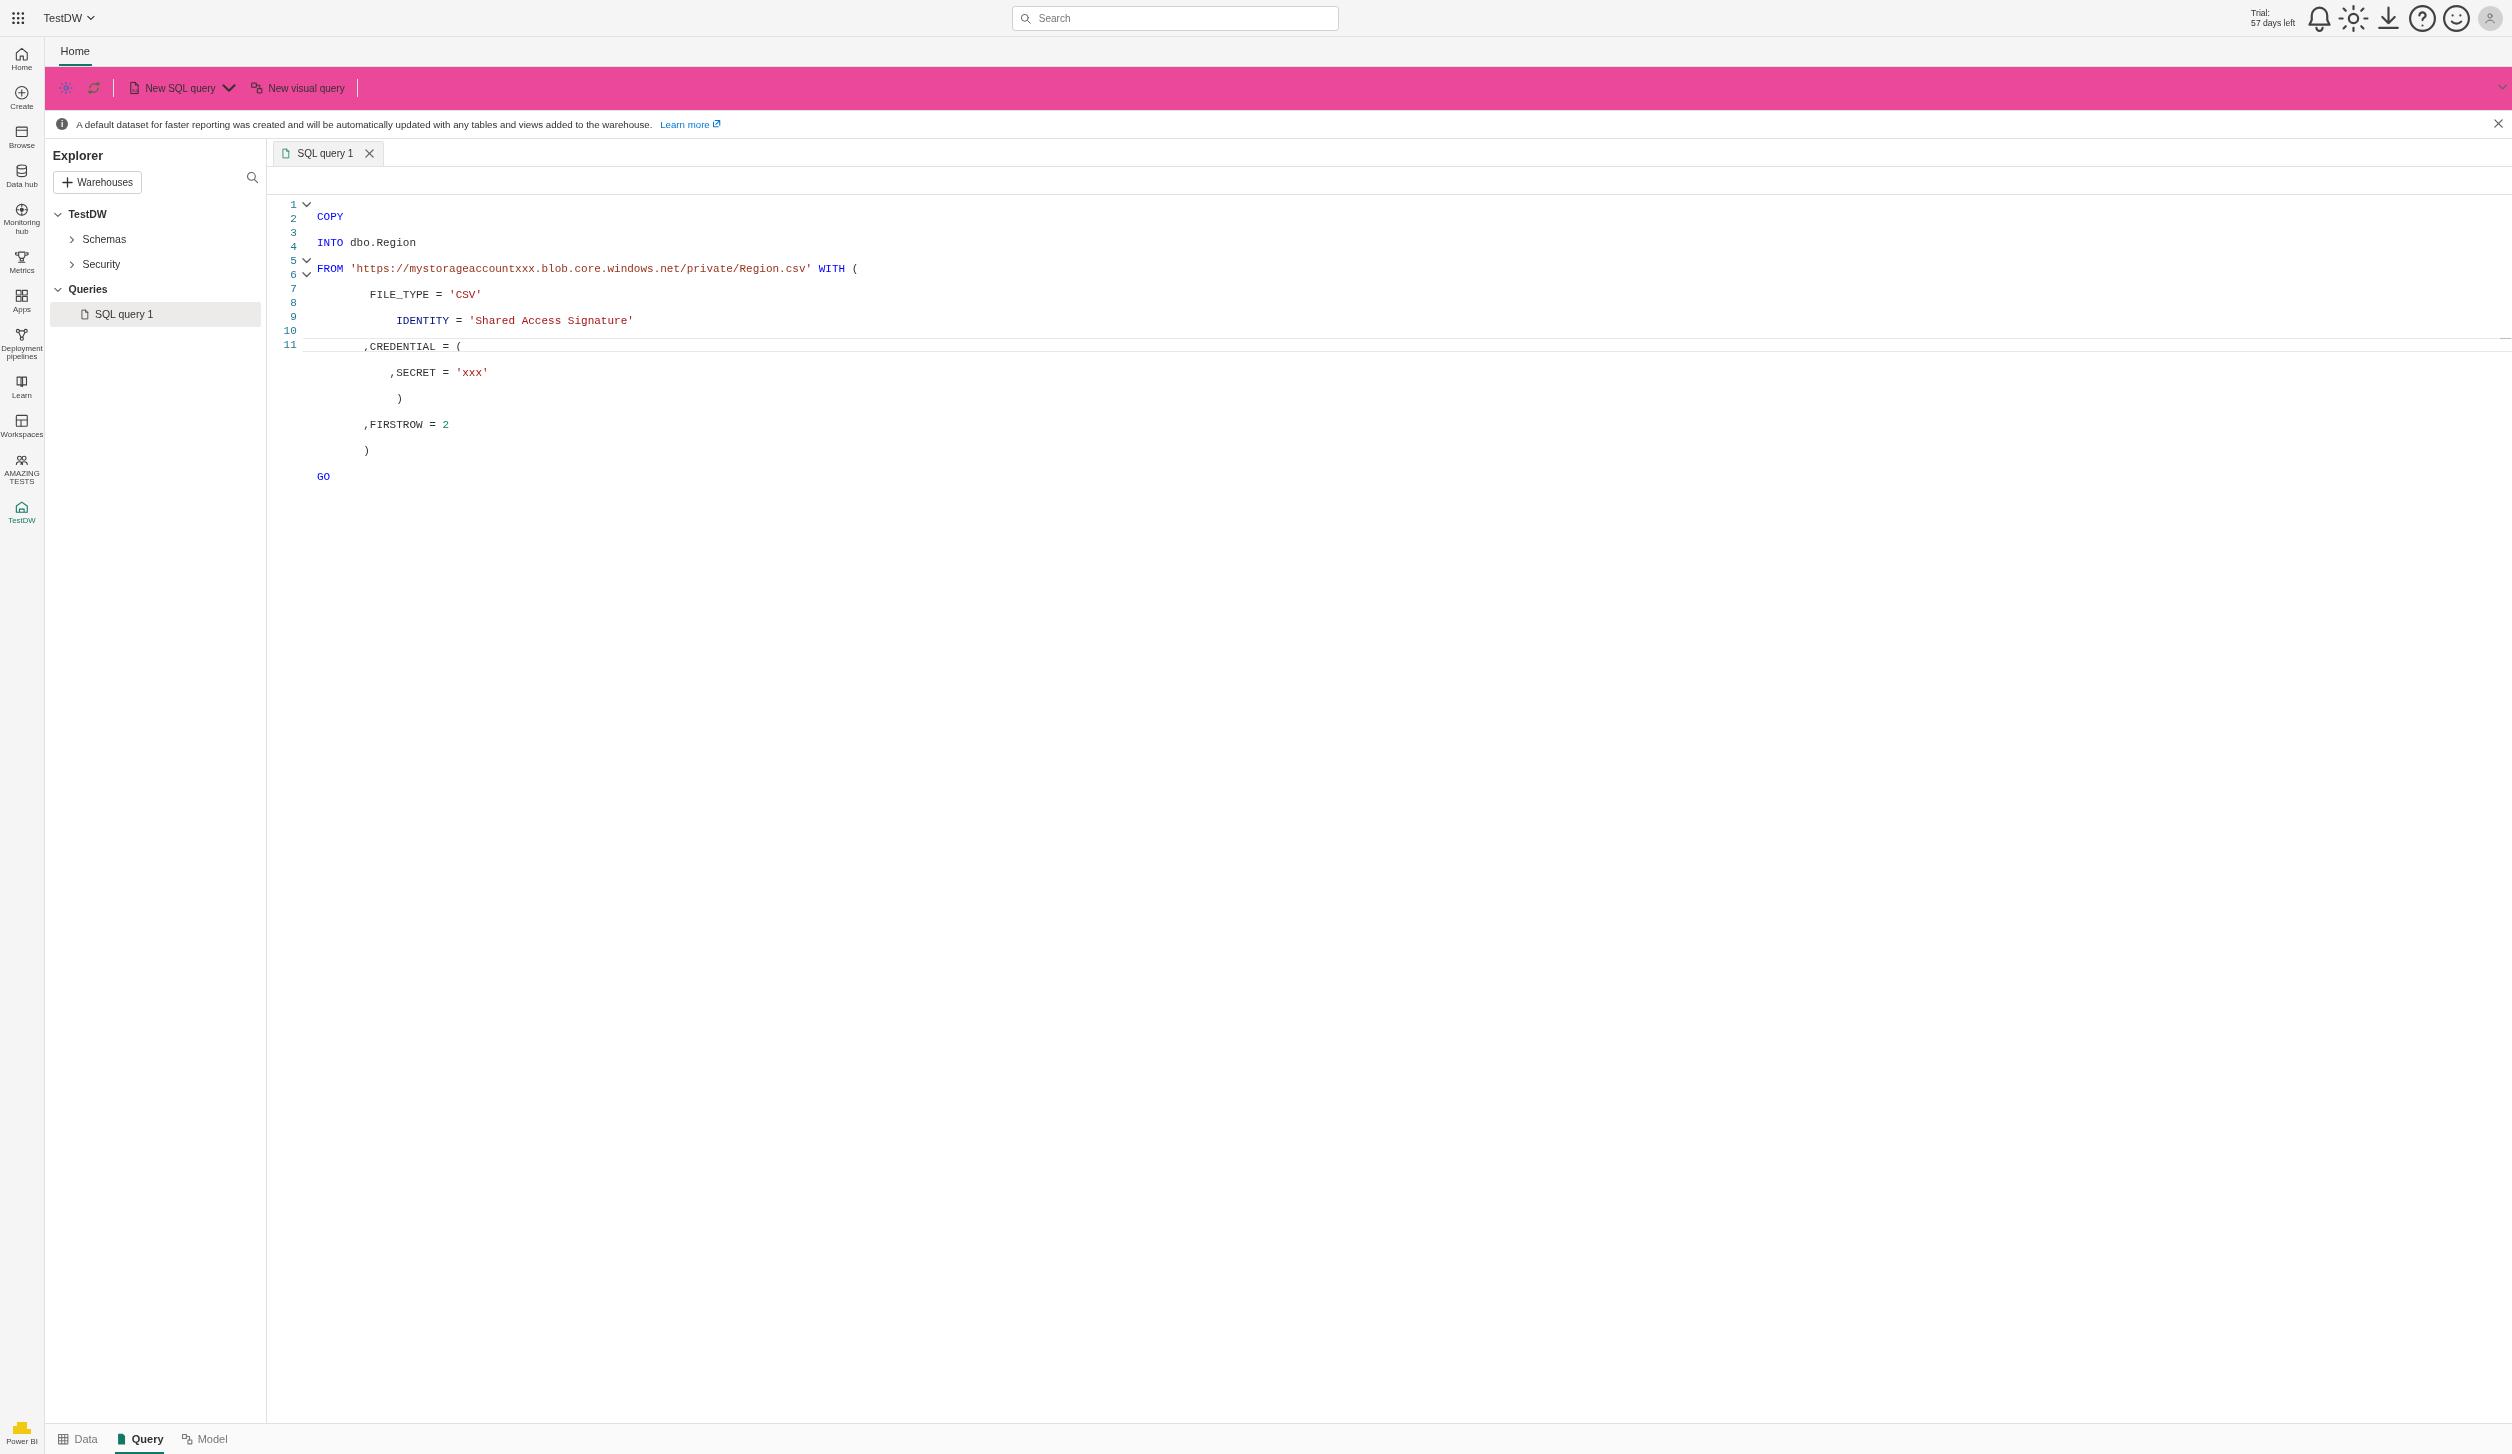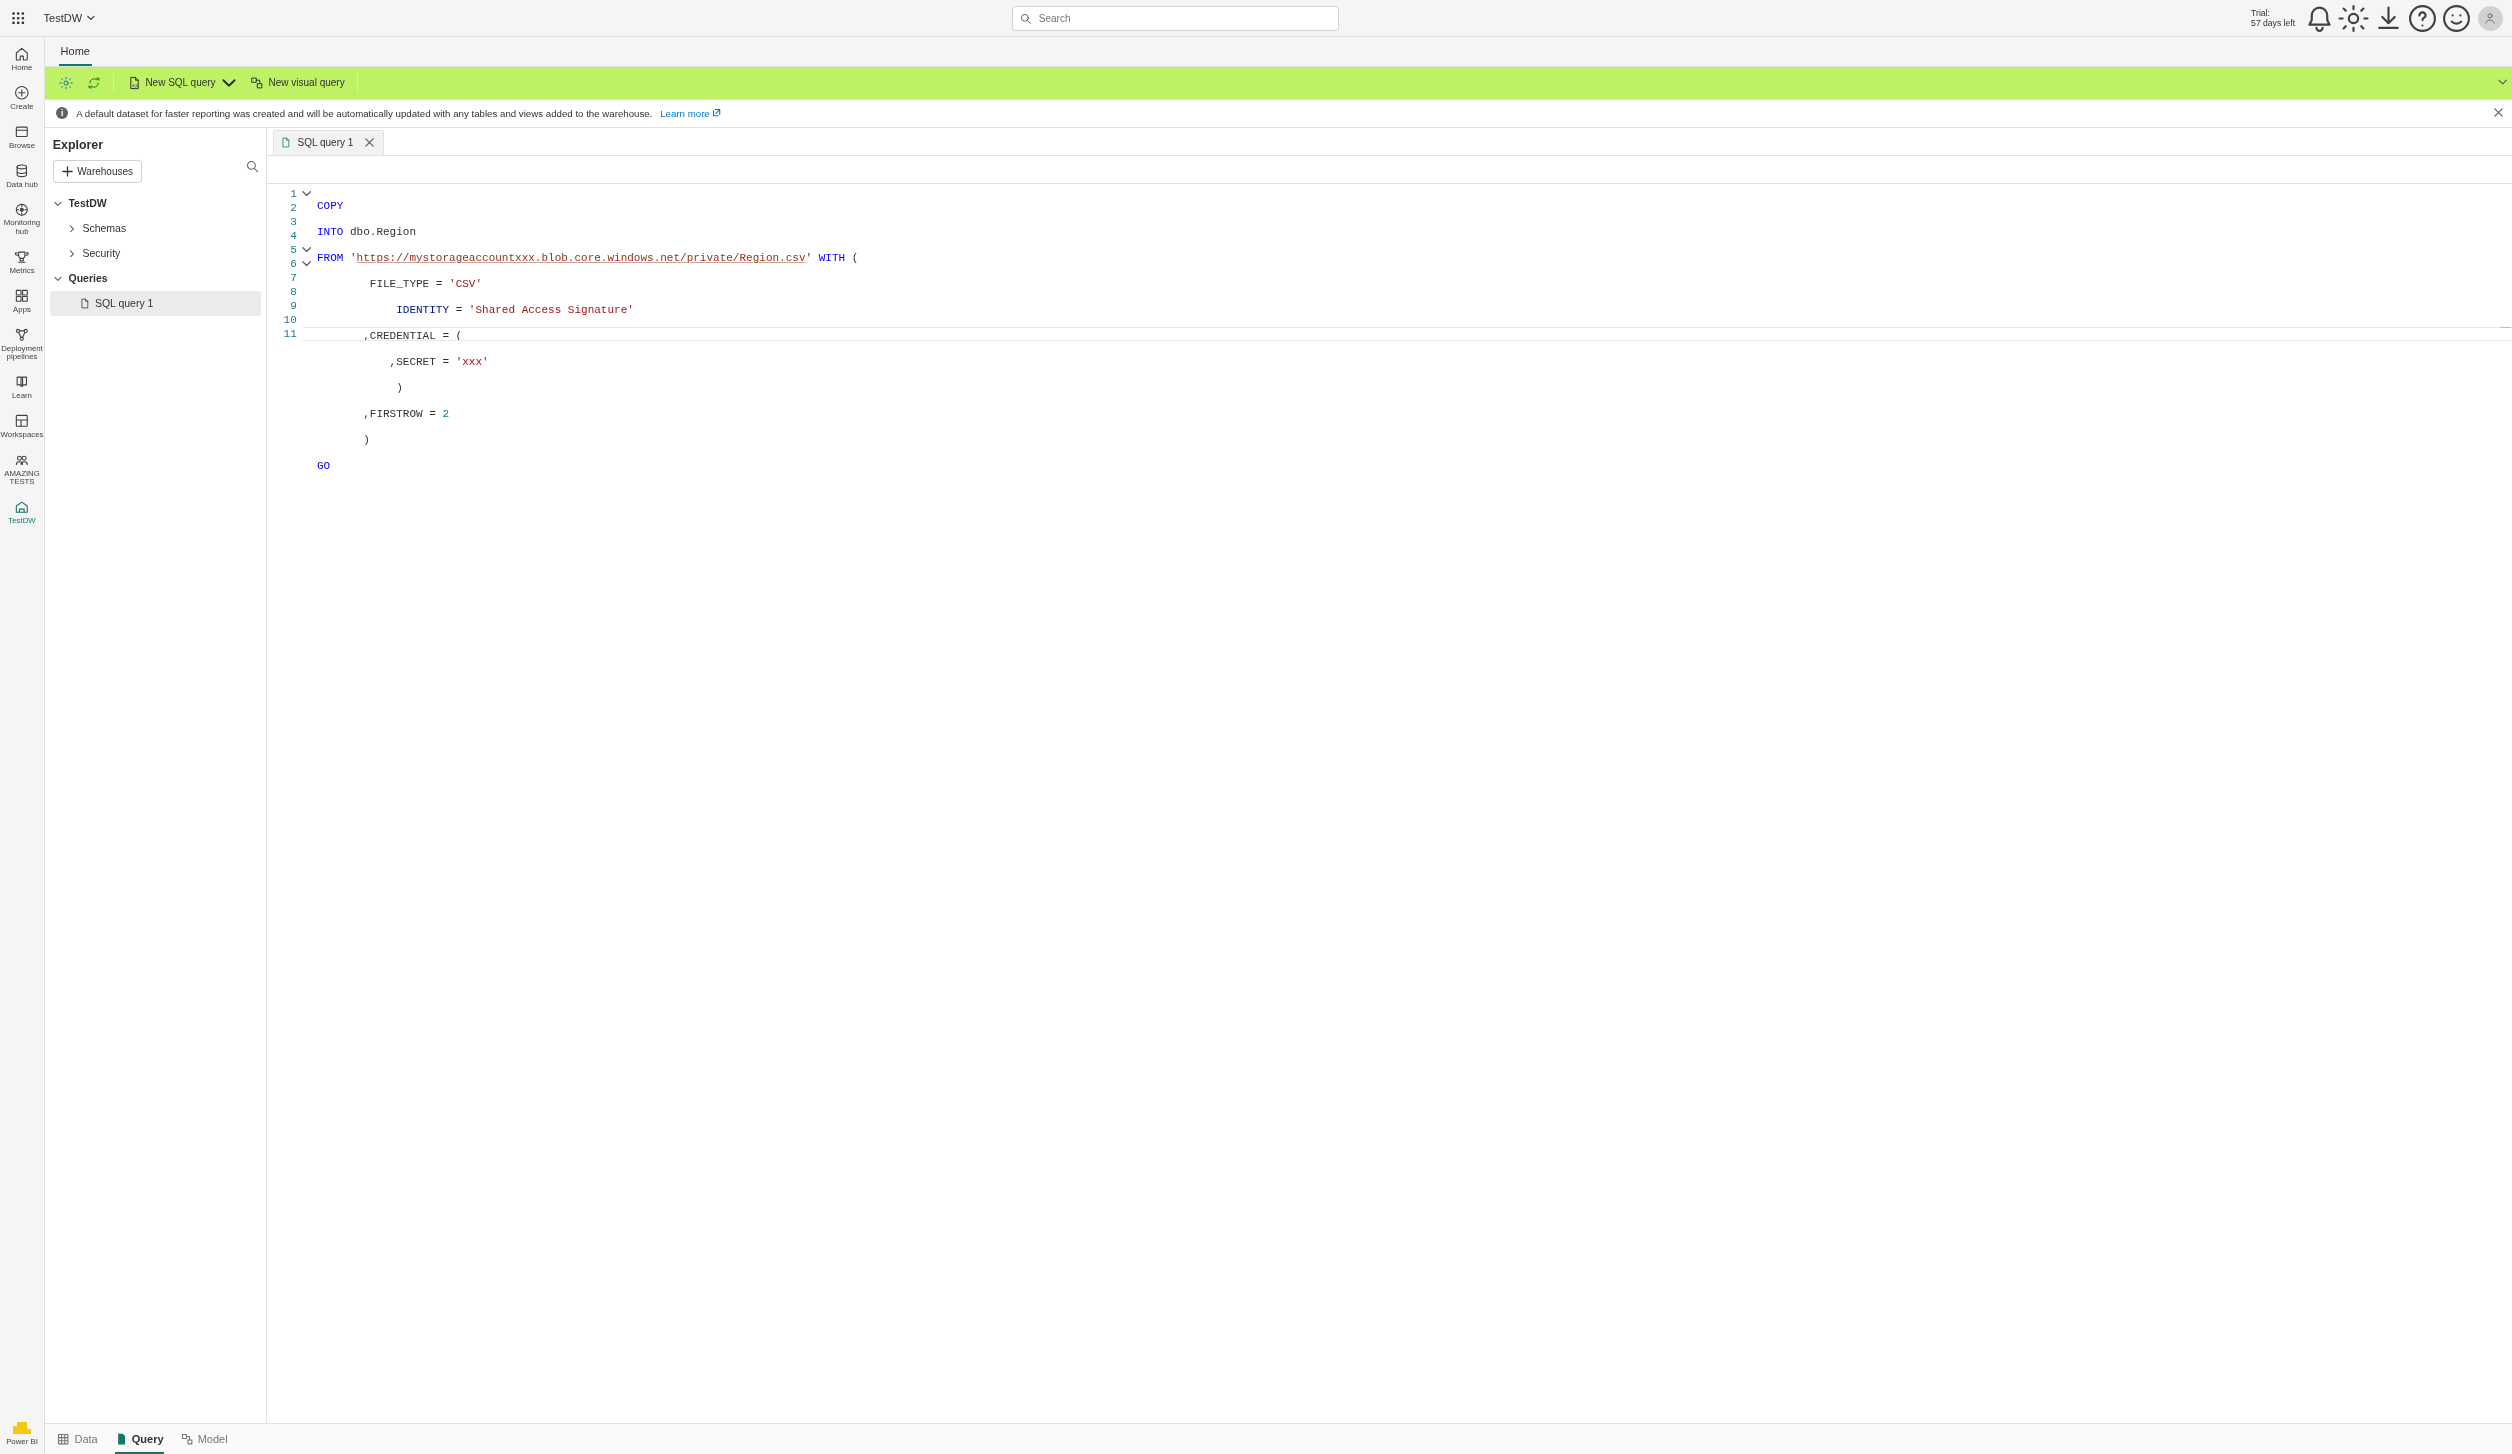--- a/index.html
+++ b/index.html
@@ -48,21 +48,21 @@
   .rail-footer { padding:6.2px 0 7.8px 0; display:flex; flex-direction:column; align-items:center; font-size:7.8px; color:#424242; gap:3.1px; }
   .pbi-logo { width:9.3px; height:12.4px; background:linear-gradient(to bottom,#f2c811 0%, #f2c811 100%); position:relative; }
   .pbi-logo::before { content:""; position:absolute; left:-3.9px; bottom:0; width:3.1px; height:7.8px; background:#f2c811; }
   .pbi-logo::after { content:""; position:absolute; right:-3.9px; bottom:0; width:3.1px; height:4.7px; background:#f2c811; }
 
   
   .main { flex:1; display:flex; flex-direction:column; min-width:0; background:#faf9f8;}
   .ribbon-tabs { height:29.5px; display:flex; align-items:flex-end; padding:0 14px; gap:12.4px; border-bottom:0.8px solid var(--border); background:#f5f5f5;}
   .ribbon-tab { padding:6.2px 1.6px 6.2px 1.6px; font-size:11px; cursor:pointer; border-bottom:2.3px solid transparent; }
   .ribbon-tab.active { border-bottom-color: var(--accent); font-weight:400; }
-  .ribbon-actions { height:33px; display:flex; align-items:center; padding:0 7.8px; gap:1.6px; border-bottom:0.8px solid var(--border); background:#bef264; position:relative;}
+  .ribbon-actions { height:44px; display:flex; align-items:center; padding:0 7.8px; gap:1.6px; border-bottom:0.8px solid var(--border); background:#ec4899; position:relative;}
   .ribbon-actions .sep { width:0.8px; height:18.7px; background:var(--border); margin:0 4.7px; }
   .rb-btn { height:25px; padding:0 6.2px; display:flex; align-items:center; gap:4.7px; cursor:pointer; font-size:10px; color:var(--text); border-radius:1.6px;}
   .rb-btn svg { width:14px; height:14px; }
   .rb-chev { width:7.8px; height:7.8px; margin-left:1.6px; }
   .ribbon-collapse { position:absolute; right:4.7px; top:50%; transform:translateY(-50%); cursor:pointer; color:#616161; }
 
   .info-strip { height:28px; display:flex; align-items:center; padding:0 11px; gap:7.8px; background:#fff; border-bottom:0.8px solid var(--border); font-size:9.7px; color:#323130; position:relative;}
   .info-strip .info-icon { width:12.4px; height:12.4px; border-radius:50%; background:#616161; color:#fff; display:flex; align-items:center; justify-content:center; font-size:8.6px; font-weight:bold;}
   .info-strip a { color:var(--link); text-decoration:none; display:inline-flex; align-items:center; gap:2px;}
   .info-close { position:absolute; right:7.8px; cursor:pointer; color:#616161; }
@@ -95,21 +95,21 @@
 
   .code-wrap { flex:1; display:flex; background:#fff; font-family: Consolas, "Courier New", monospace; font-size:11px; position:relative; overflow:auto;}
   .gutter { width:36px; text-align:right; padding:3.1px 3.1px 3.1px 0; color:#237893; user-select:none;}
   .gutter .ln { height:14px; line-height:14px; padding-right:3.1px; position:relative;}
   .gutter .ln .fold { position:absolute; right:-11px; top:1.6px; width:9.3px; height:9.3px; color:#616161;}
   .code { flex:1; padding:3.1px 0 3.1px 14px; white-space:pre; }
   .code .line { height:14px; line-height:14px; }
   .kw { color: var(--kw-blue); }
   .str { color: var(--str-red); }
   .num { color: var(--num-green); }
-  .url { color: var(--url-maroon); text-decoration: underline; text-decoration-color: rgba(150,50,26,0.45); }
+  .url { color: var(--url-maroon); text-decoration-color: rgba(150,50,26,0.45); }
   .ident { color: #001080; }
   .last-line-bg { position:absolute; left:36px; right:0; height:14px; border-top:0.8px solid #e8e8e8; border-bottom:0.8px solid #e8e8e8; pointer-events:none;}
   .minimap-cursor { position:absolute; right:0.8px; width:11px; height:1.6px; background:#bdbdbd; }
 
   
   .bottom-tabs { height:31px; border-top:0.8px solid var(--border); background:#fafafa; display:flex; align-items:center; padding:0 12.4px; gap:17px; font-size:11px;}
   .btab { display:flex; align-items:center; gap:4.7px; height:100%; cursor:pointer; color:#797775; border-bottom:2.3px solid transparent; padding-top:2.3px;}
   .btab.active { color:#323130; border-bottom-color: var(--accent); font-weight:600;}
   .btab svg { width:12.4px; height:12.4px; }
 

